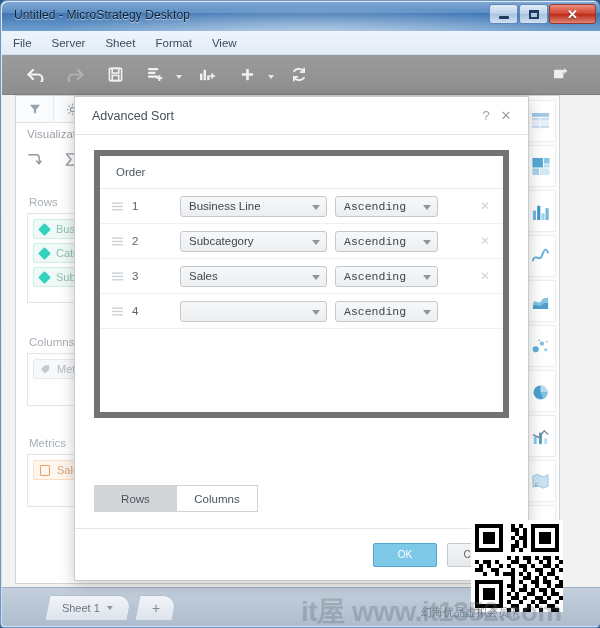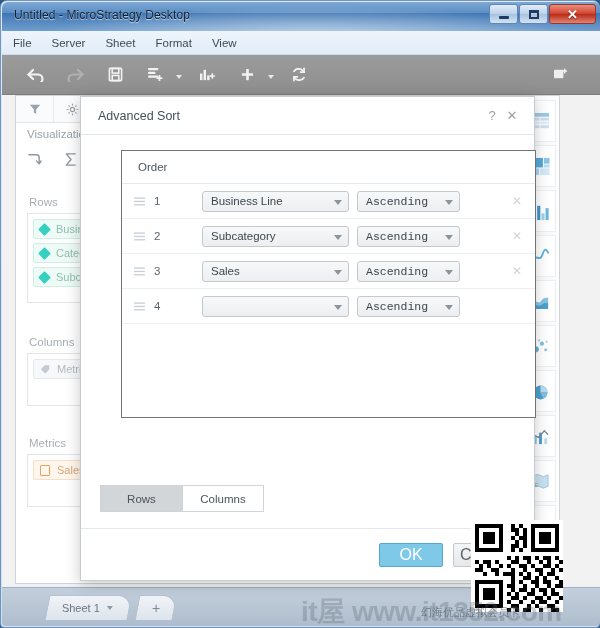--- a/index.html
+++ b/index.html
@@ -172,43 +172,42 @@
     position:absolute;left:135px;top:7px;width:36px;height:24px;
     background:linear-gradient(180deg,#f1f4f8 0%,#dde4ec 100%);
     border:1px solid #b6c3d1;border-bottom:none;border-radius:2px 14px 0 0;
     display:flex;align-items:center;justify-content:center;font-size:14px;color:#7d8a96;
     transform:skewX(-11deg);
   }
   .sheet-add span{transform:skewX(11deg);}
 
   
   .dialog{
-    position:absolute;left:79px;top:95px;width:455px;height:485px;
+    position:absolute;left:73px;top:95px;width:455px;height:485px;
     background:#ffffff;
     border:1px solid #c6cbd0;
     box-shadow:0 3px 14px rgba(0,0,0,.22);
     box-sizing:border-box;
   }
   .dlg-header{
     position:relative;height:38px;border-bottom:1px solid #e4e7ea;
     display:flex;align-items:center;padding:0 12px 0 17px;box-sizing:border-box;
   }
   .dlg-title{font-size:12.5px;color:#44505c;flex:1;}
   .dlg-help,.dlg-close{
     color:#9aa2aa;font-size:13px;width:20px;height:20px;
     display:flex;align-items:center;justify-content:center;
   }
   .dlg-body{
     position:absolute;left:0;top:38px;width:453px;height:395px;
     background:#fff;box-sizing:border-box;padding:15px 19px 0 19px;
   }
   .sort-table{
-    border:1px solid #737373;background:#fff;box-sizing:border-box;width:100%;height:268px;
+    border:6px solid #737373;background:#fff;box-sizing:border-box;width:100%;height:268px;
     overflow:hidden;
-    margin-left:21px;
   }
   .st-head{
     height:32px;display:flex;align-items:center;border-bottom:1px solid #e7eaed;
     font-size:11.5px;color:#4c575f;
   }
   .st-head .col-order{width:80px;padding-left:16px;box-sizing:border-box;}
   .st-head .col-sortby{flex:1;padding-left:11px;box-sizing:border-box;}
   .st-row{
     height:35px;display:flex;align-items:center;border-bottom:1px solid #edf0f2;
     box-sizing:border-box;
@@ -244,21 +243,21 @@
     font-size:11.5px;color:#4a545d;box-sizing:border-box;
   }
   .tt-btn.active{background:#d3d6d9;}
   .tt-btn.inactive{background:#ffffff;border-left:1px solid #cfd4d8;}
   .dlg-footer{
     position:absolute;left:0;bottom:0;width:453px;height:52px;
     border-top:1px solid #e4e7ea;background:#fff;
     display:flex;align-items:center;justify-content:flex-end;padding-right:17px;box-sizing:border-box;
   }
   .btn{
-    width:64px;height:24px;border-radius:2px;font-size:16px;
+    width:64px;height:24px;border-radius:2px;font-size:10px;
     display:flex;align-items:center;justify-content:center;box-sizing:border-box;
   }
   .btn.primary{background:#7ec8e8;border:1px solid #54a8cf;color:#ffffff;margin-right:10px;}
   .btn.secondary{background:linear-gradient(180deg,#f4f5f6 0%,#e6e8ea 100%);border:1px solid #c4c9ce;color:#5c666e;}
 
   
   .wm-main{
     position:absolute;left:300px;top:592px;
     font-size:28px;font-weight:bold;color:rgba(90,100,110,.30);
     white-space:nowrap;letter-spacing:-.5px;

